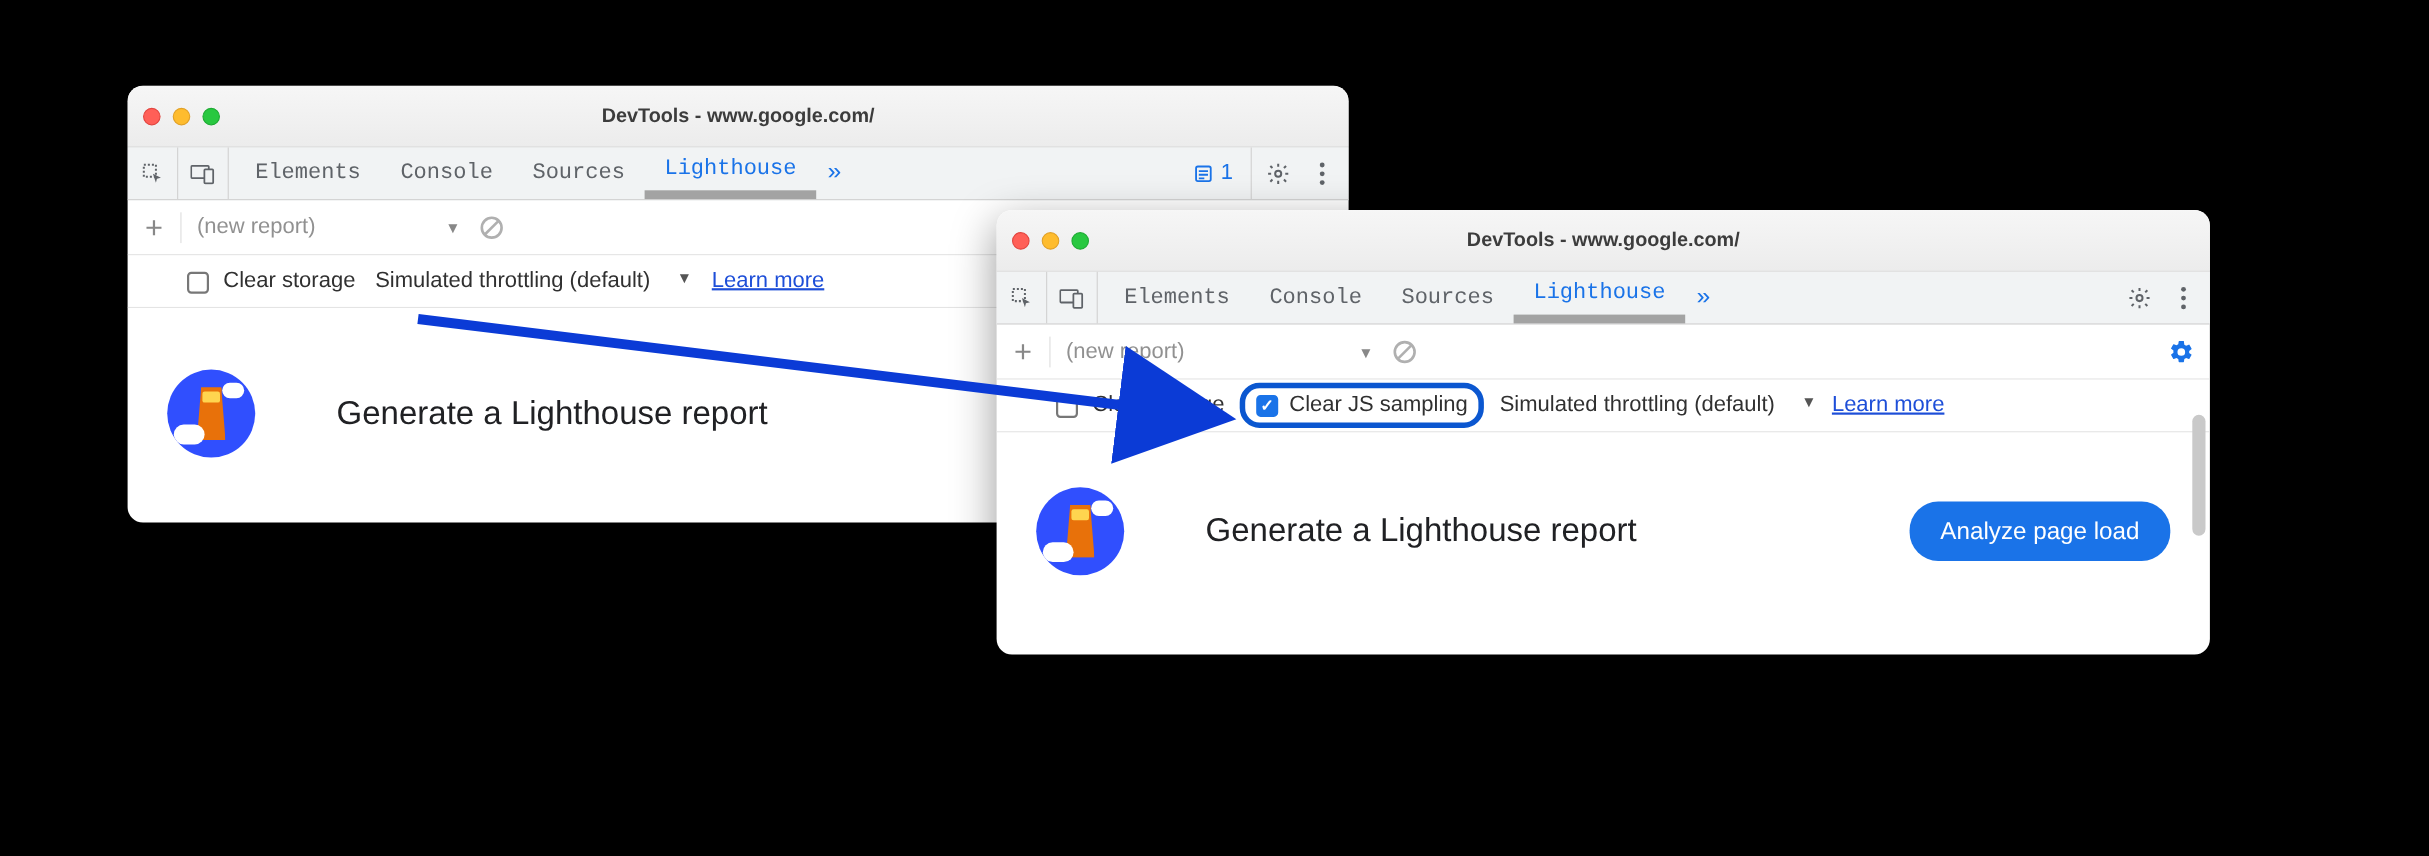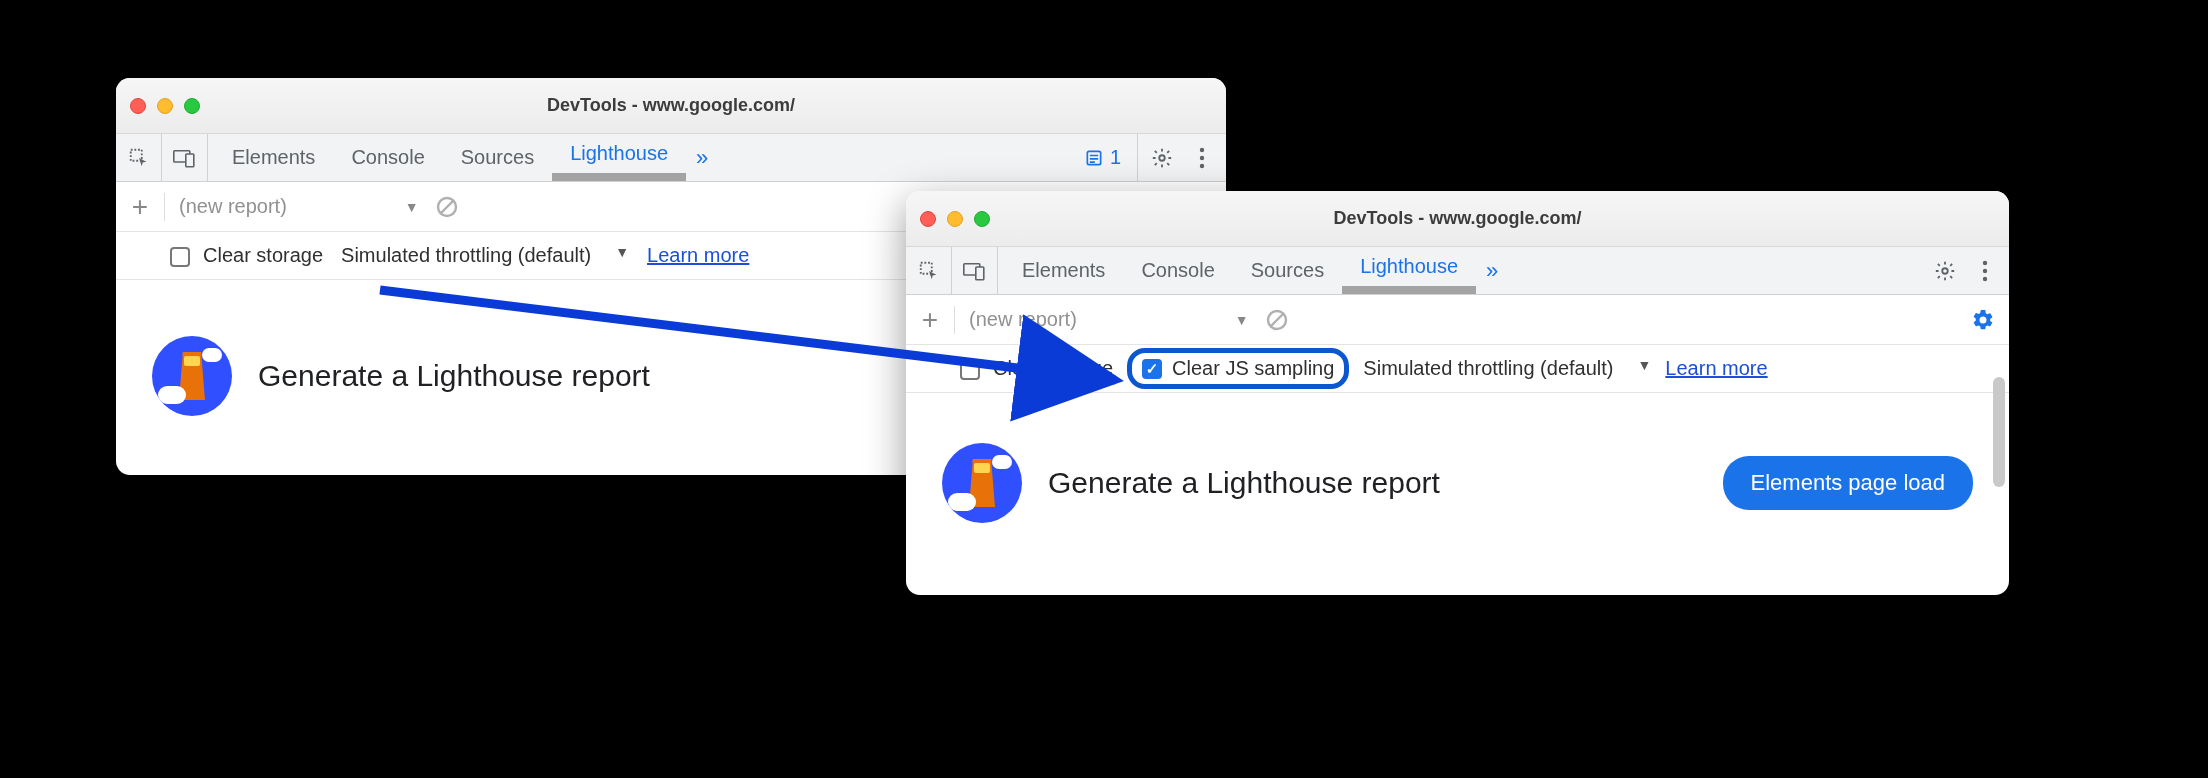--- a/index.html
+++ b/index.html
@@ -54,21 +54,21 @@
     display: flex;
     align-items: stretch;
     font-size: 20px;
     color: #5f6368;
   }
   .tabbar .iconslot {
     width: 46px; display:flex; align-items:center; justify-content:center;
     border-right: 1px solid #d1d1d1;
   }
   .tabbar .tabs {
-    display:flex; align-items:stretch; padding: 0 6px;
+    display:flex; align-items:stretch; padding: 0 6px; font-family: Liberation Mono, monospace;
   }
   .tabbar .tab {
     display:flex; align-items:center; padding: 0 18px; cursor:pointer;
   }
   .tabbar .tab.active {
     color:#1a73e8; border-bottom: 8px solid #a3a3a3;
   }
   .tabbar .overflow {
     display:flex; align-items:center; padding: 0 10px; color:#1a73e8; font-size:22px;
   }
@@ -130,21 +130,21 @@
   }
   .lh-logo .tower::after {
     content:""; position:absolute; top:4px; left:5px; width:16px; height:10px; background:#ffd54f; border-radius:2px;
   }
   .lh-logo .cloud1, .lh-logo .cloud2 {
     position:absolute; background:#fff; border-radius:50%;
   }
   .lh-logo .cloud1 { width:28px; height:18px; bottom:12px; left:6px; border-radius:12px;}
   .lh-logo .cloud2 { width:20px; height:14px; top:12px; right:10px; border-radius:10px;}
 
-  .heading { font-size:30px; font-weight:400; color:#202124;}
+  .heading { font-size:30px; font-weight:400; color:#202124;margin-left:48px;}
   .analyze-btn {
     margin-left:auto; background:#1a73e8; color:#fff; border:none; border-radius:26px; padding: 14px 28px; font-size:22px; cursor:pointer;
   }
 
   .scrolltrack {
     position:absolute; right:4px; top:186px; width:12px; height:110px; background:#c9c9c9; border-radius:8px;
   }
 
   
   .arrow-svg {
@@ -338,21 +338,21 @@
     <a class="learn">Learn more</a>
   </div>
 
   <div class="content" style="padding-top:50px;">
     <div class="lh-logo">
       <div class="cloud2"></div>
       <div class="tower"></div>
       <div class="cloud1"></div>
     </div>
     <div class="heading">Generate a Lighthouse report</div>
-    <button class="analyze-btn">Elements page load</button>
+    <button class="analyze-btn">Analyze page load</button>
   </div>
 
   <div class="scrolltrack"></div>
 </div>
 
 <svg class="arrow-svg" style="left:0; top:0;" width="2208" height="778">
   <defs>
     <marker id="ahead" markerWidth="14" markerHeight="14" refX="11" refY="6" orient="auto">
       <path d="M0,0 L12,6 L0,12 Z" fill="#0b3bd6"></path>
     </marker>

